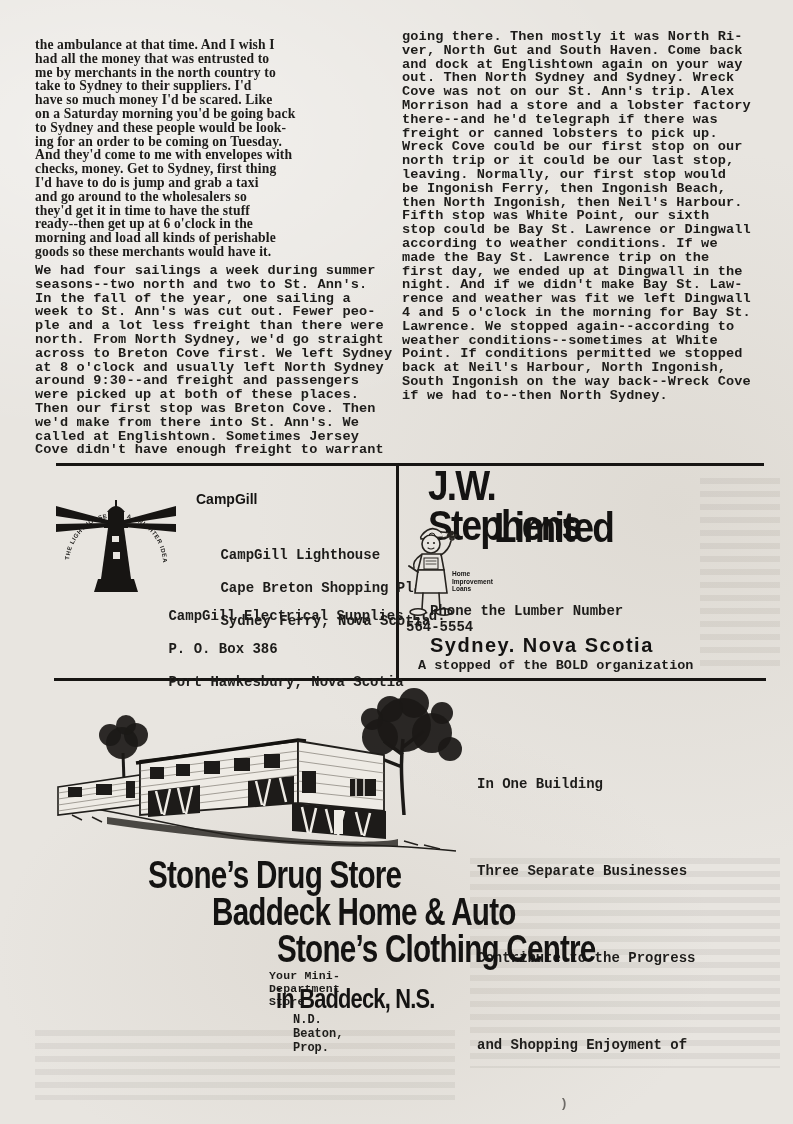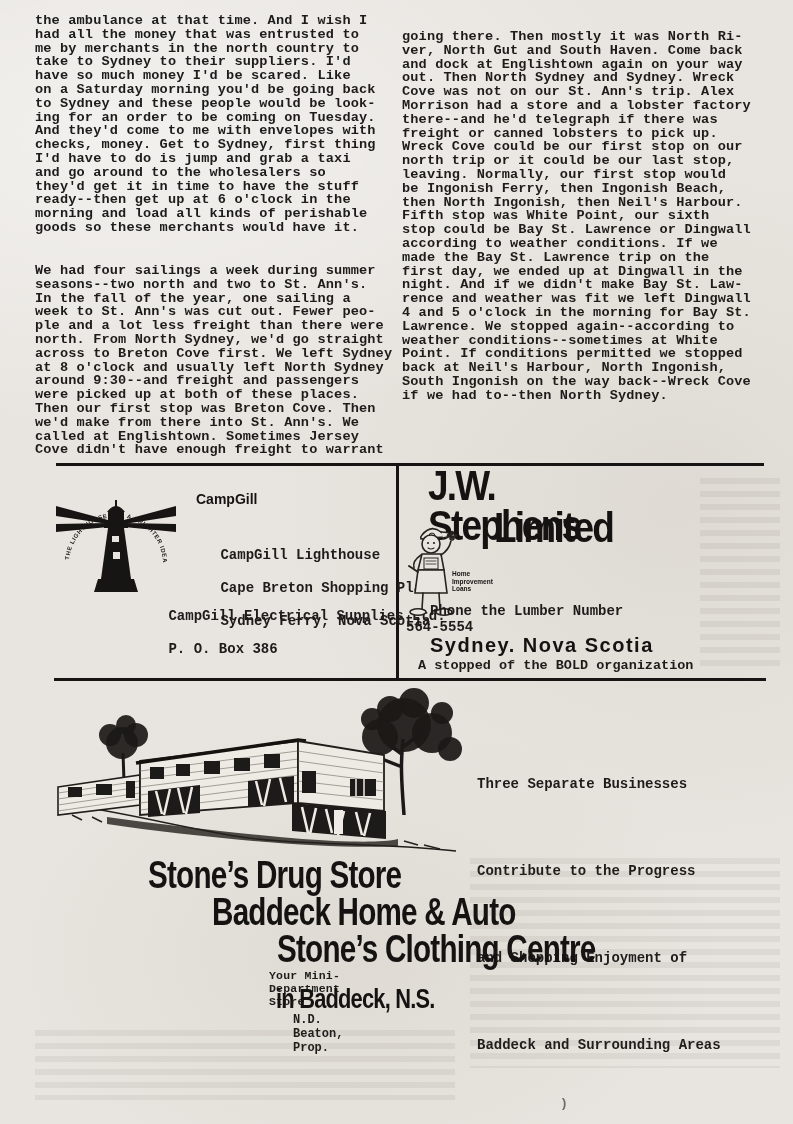--- a/index.html
+++ b/index.html
@@ -19,21 +19,21 @@
   .adr{font-size:14px;line-height:16.4px;white-space:pre;}
   .ctr{text-align:left;}
   .bigname{font-size:38px;line-height:38px;letter-spacing:-1px;transform:scaleX(0.78);transform-origin:left top;white-space:nowrap;}
   .ghost{position:absolute;background:repeating-linear-gradient(to bottom, rgba(72,64,55,0.07) 0 6px, rgba(72,64,55,0) 6px 13px);filter:blur(0.6px);pointer-events:none;}
 </style>
 </head>
 <body>
 
 <div class="page">
 
-  <div class="abs tw article-col" style="left:35px;top:14px;">the ambulance at that time. And I wish I
+  <div class="abs tw article-col" style="left:35px;top:38px;font-family:Liberation Serif, serif;">the ambulance at that time. And I wish I
 had all the money that was entrusted to
 me by merchants in the north country to
 take to Sydney to their suppliers. I'd
 have so much money I'd be scared. Like
 on a Saturday morning you'd be going back
 to Sydney and these people would be look-
 ing for an order to be coming on Tuesday.
 And they'd come to me with envelopes with
 checks, money. Get to Sydney, first thing
 I'd have to do is jump and grab a taxi
@@ -113,20 +113,21 @@
     </svg>
     <div class="abs hl" style="left:196px;top:491px;font-size:14px;">CampGill</div>
     <div class="abs tw adr" style="left:170px;top:531px;">
       <span class="u">CampGill Lighthouse</span><br>
       <span>Cape Breton Shopping Plaza</span><br>
       <span>Sydney Ferry, Nova Scotia</span>
     </div>
     <div class="abs tw adr" style="left:118px;top:592px;">
       <span class="u">CampGill Electrical Supplies Ltd.</span><br>
       <span>P. O. Box 386</span><br>
+      <span>Port Hawkesbury, Nova Scotia</span>
     </div>
   </div>
 
   <div class="abs" style="left:0;top:0;">
     <div class="abs hl" style="left:428px;top:466px;font-size:42px;line-height:40px;letter-spacing:-2px;transform:scaleX(0.88);transform-origin:left top;">J.W. Stephens</div>
     <div class="abs hl" style="left:494px;top:508px;font-size:42px;line-height:40px;letter-spacing:-2px;transform:scaleX(0.88);transform-origin:left top;">Limited</div>
 
     <svg class="abs" style="left:403px;top:520px;" width="58" height="102" viewBox="0 0 58 102" fill="none" stroke="#26231f" stroke-width="1.6" stroke-linecap="round">
       <path d="M19,15 Q28,4 38,12 Q41,14 40,17 L18,19 Q17,17 19,15 Z" fill="#e8e5e0"></path>
       <path d="M38,12 Q47,12 48,16 L40,18" fill="#e8e5e0"></path>
@@ -215,20 +216,21 @@
 
       <polygon points="240,120 334,128 334,156 240,148" fill="#1d1b19"></polygon>
       <path d="M250,124 L256,150 M264,125 L258,151 M274,126 L280,150 M292,128 L286,152 M304,129 L310,152 M318,130 L312,153" stroke="#eeebe5" stroke-width="2.6"></path>
       <rect x="282" y="127" width="9" height="24" fill="#eeebe5"></rect>
 
       <path d="M55,134 C120,143 200,152 250,156 C292,159 330,160 346,156 L346,163 C280,167 150,155 55,141 Z" fill="#23201d" opacity="0.8"></path>
       <path d="M20,132 l10,5 M40,134 l10,5 M352,158 l14,4 M372,162 l16,4" stroke="#23201d" stroke-width="1.4"></path>
     </svg>
 
     <div class="abs tw" style="left:477px;top:712px;font-size:14px;line-height:29px;white-space:pre;">
+      <div>In One Building</div>
       <div>Three Separate Businesses</div>
       <div>Contribute to the Progress</div>
       <div>and Shopping Enjoyment of</div>
       <div>Baddeck and Surrounding Areas</div>
     </div>
 
     <div class="abs hl bigname" style="left:148px;top:856px;">Stone’s Drug Store</div>
     <div class="abs hl bigname" style="left:212px;top:893px;">Baddeck Home &amp; Auto</div>
     <div class="abs hl bigname" style="left:277px;top:930px;">Stone’s Clothing Centre</div>
 

